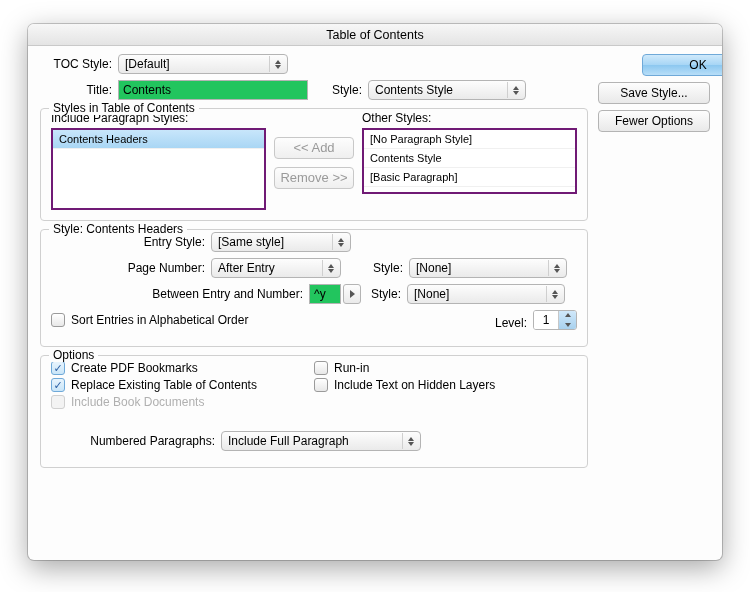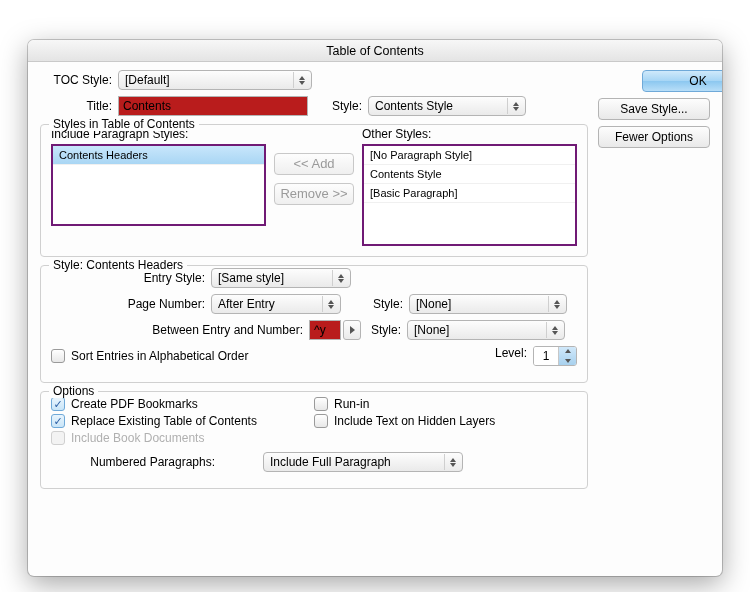--- a/index.html
+++ b/index.html
@@ -7,21 +7,21 @@
   body {
     width: 750px; height: 592px;
     background: #fff;
     font-family: "Lucida Grande", "Helvetica Neue", Arial, sans-serif;
     font-size: 12px;
     color: #000;
     overflow: hidden;
   }
   .window {
     position: absolute;
-    left: 28px; top: 40px;
+    left: 28px; top: 24px;
     width: 694px; height: 536px;
     background: #fdfdfd;
     border-radius: 6px;
     box-shadow: 0 8px 28px rgba(0,0,0,0.35), 0 0 0 1px rgba(0,0,0,0.2);
     overflow: hidden;
   }
   .titlebar {
     height: 22px;
     background: linear-gradient(#f7f7f7,#e4e4e4);
     border-bottom: 1px solid #c9c9c9;
@@ -85,21 +85,21 @@
     display: flex; flex-direction: column; justify-content: center; align-items: center;
     gap: 0;
   }
   .arr { width:0;height:0;border-left:3px solid transparent;border-right:3px solid transparent; }
   .arr.up { border-bottom: 4px solid #555; margin-bottom:1px; }
   .arr.dn { border-top: 4px solid #555; }
 
   .textfield {
     height: 20px;
     border: 1px solid #b4b4b4;
-    background: #b91c1c;
+    background: #22c55e;
     padding: 0 4px;
     font-size: 12px;
     border-radius: 0;
   }
 
   
   .group {
     border: 1px solid #d0d0d0;
     border-radius: 4px;
     padding: 2px 10px 10px 10px;
@@ -189,21 +189,21 @@
 </head>
 <body>
 
 <div class="window">
   <div class="titlebar">Table of Contents</div>
   <div class="body">
     <div class="main">
 
       <div class="row">
         <label class="lbl">TOC Style:</label>
-        <div class="select" style="width:194px">
+        <div class="select" style="width:170px">
           <span>[Default]</span>
           <span class="arrows">
               <span class="arr up"></span>
               <span class="arr dn"></span>
             </span>
         </div>
       </div>
       <div class="row">
         <label class="lbl">Title:</label>
         <input class="textfield" style="width: 190px;" value="Contents">
@@ -225,21 +225,21 @@
             <div class="listbox" style="height:82px">
               <div class="item sel">Contents Headers</div>
             </div>
           </div>
           <div style="display:flex;flex-direction:column;align-items:center;padding-top:22px;">
             <div class="mid-btn">&lt;&lt; Add</div>
             <div class="mid-btn">Remove &gt;&gt;</div>
           </div>
           <div style="flex:1">
             <div style="margin-bottom:3px">Other Styles:</div>
-            <div class="listbox" style="height:102px">
+            <div class="listbox" style="height:66px">
               <div class="item">[No Paragraph Style]</div>
               <div class="item">Contents Style</div>
               <div class="item">[Basic Paragraph]</div>
             </div>
           </div>
         </div>
       </div>
 
       <div class="group">
         <span class="legend">Style: Contents Headers</span>
@@ -288,21 +288,21 @@
                 <span class="arr dn"></span>
               </span>
           </div>
         </div>
 
         <div class="row" style="justify-content:space-between;">
           <div class="chk">
             <span class="box"></span>
             <span>Sort Entries in Alphabetical Order</span>
           </div>
-          <div style="display:flex;align-items:flex-start;">
+          <div style="display:flex;align-items:flex-end;">
             <span class="sublabel" style="width:50px">Level:</span>
             <div class="stepper">
               <input value="1" style="">
               <div class="btns">
                 <div>
                     <span class="arr up"></span>
                   </div>
                 <div>
                     <span class="arr dn"></span>
                   </div>
@@ -333,21 +333,21 @@
             <div class="chk">
               <span class="box"></span>
               <span>Run-in</span>
             </div>
             <div class="chk">
               <span class="box"></span>
               <span>Include Text on Hidden Layers</span>
             </div>
           </div>
         </div>
-        <div class="row" style="margin-top:4px;gap:42px;">
+        <div class="row" style="margin-top:19px;">
           <span class="sublabel" style="width:170px">Numbered Paragraphs:</span>
           <div class="select" style="width:200px">
             <span>Include Full Paragraph</span>
             <span class="arrows">
                 <span class="arr up"></span>
                 <span class="arr dn"></span>
               </span>
           </div>
         </div>
       </div>

